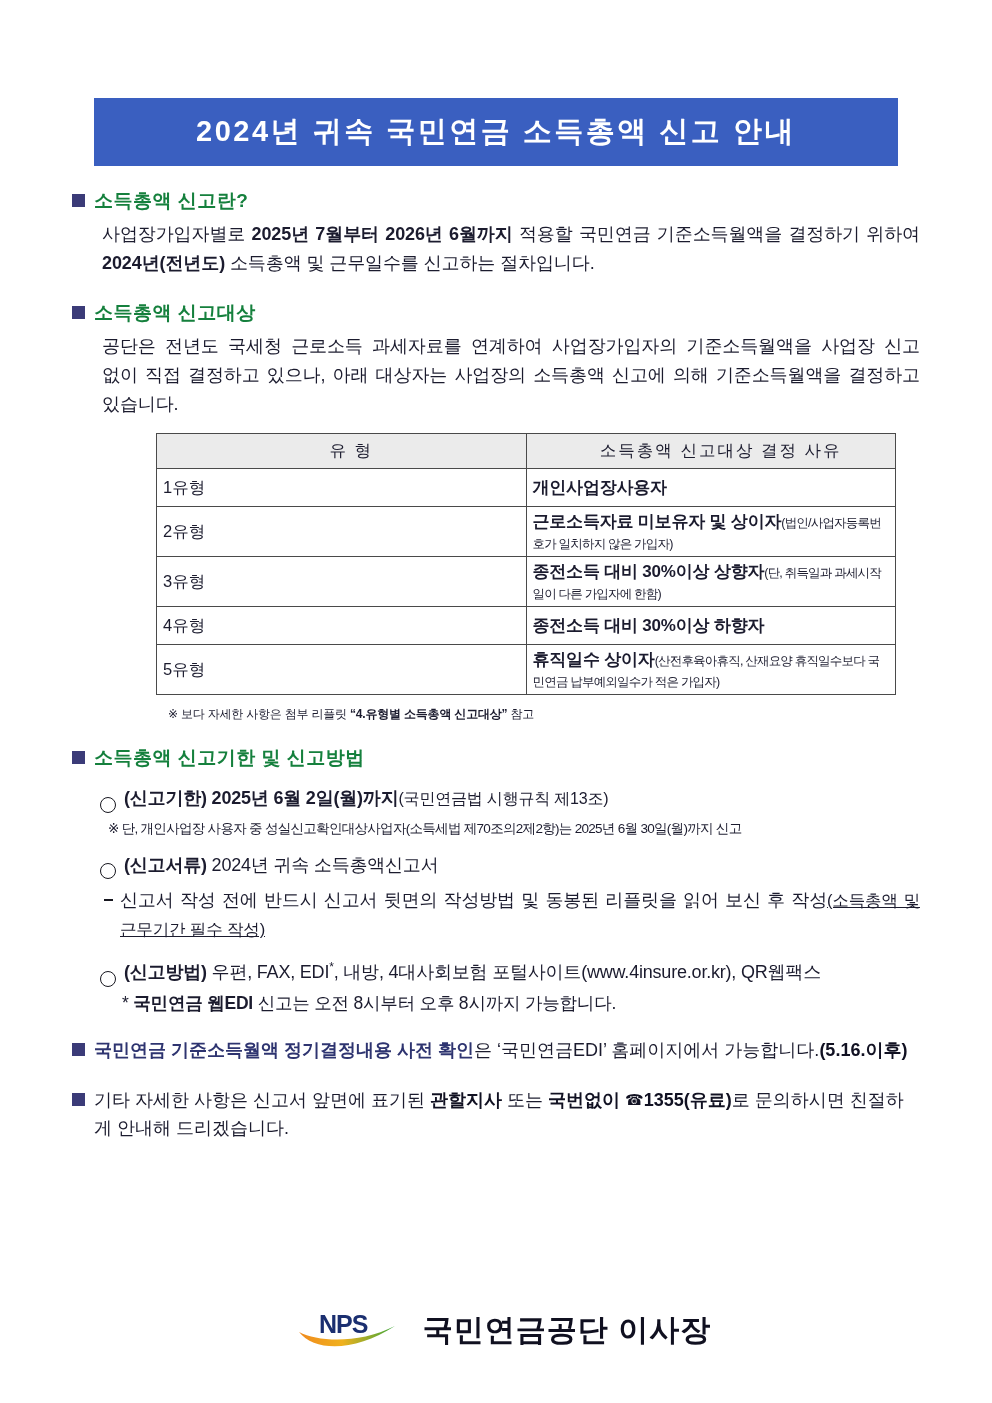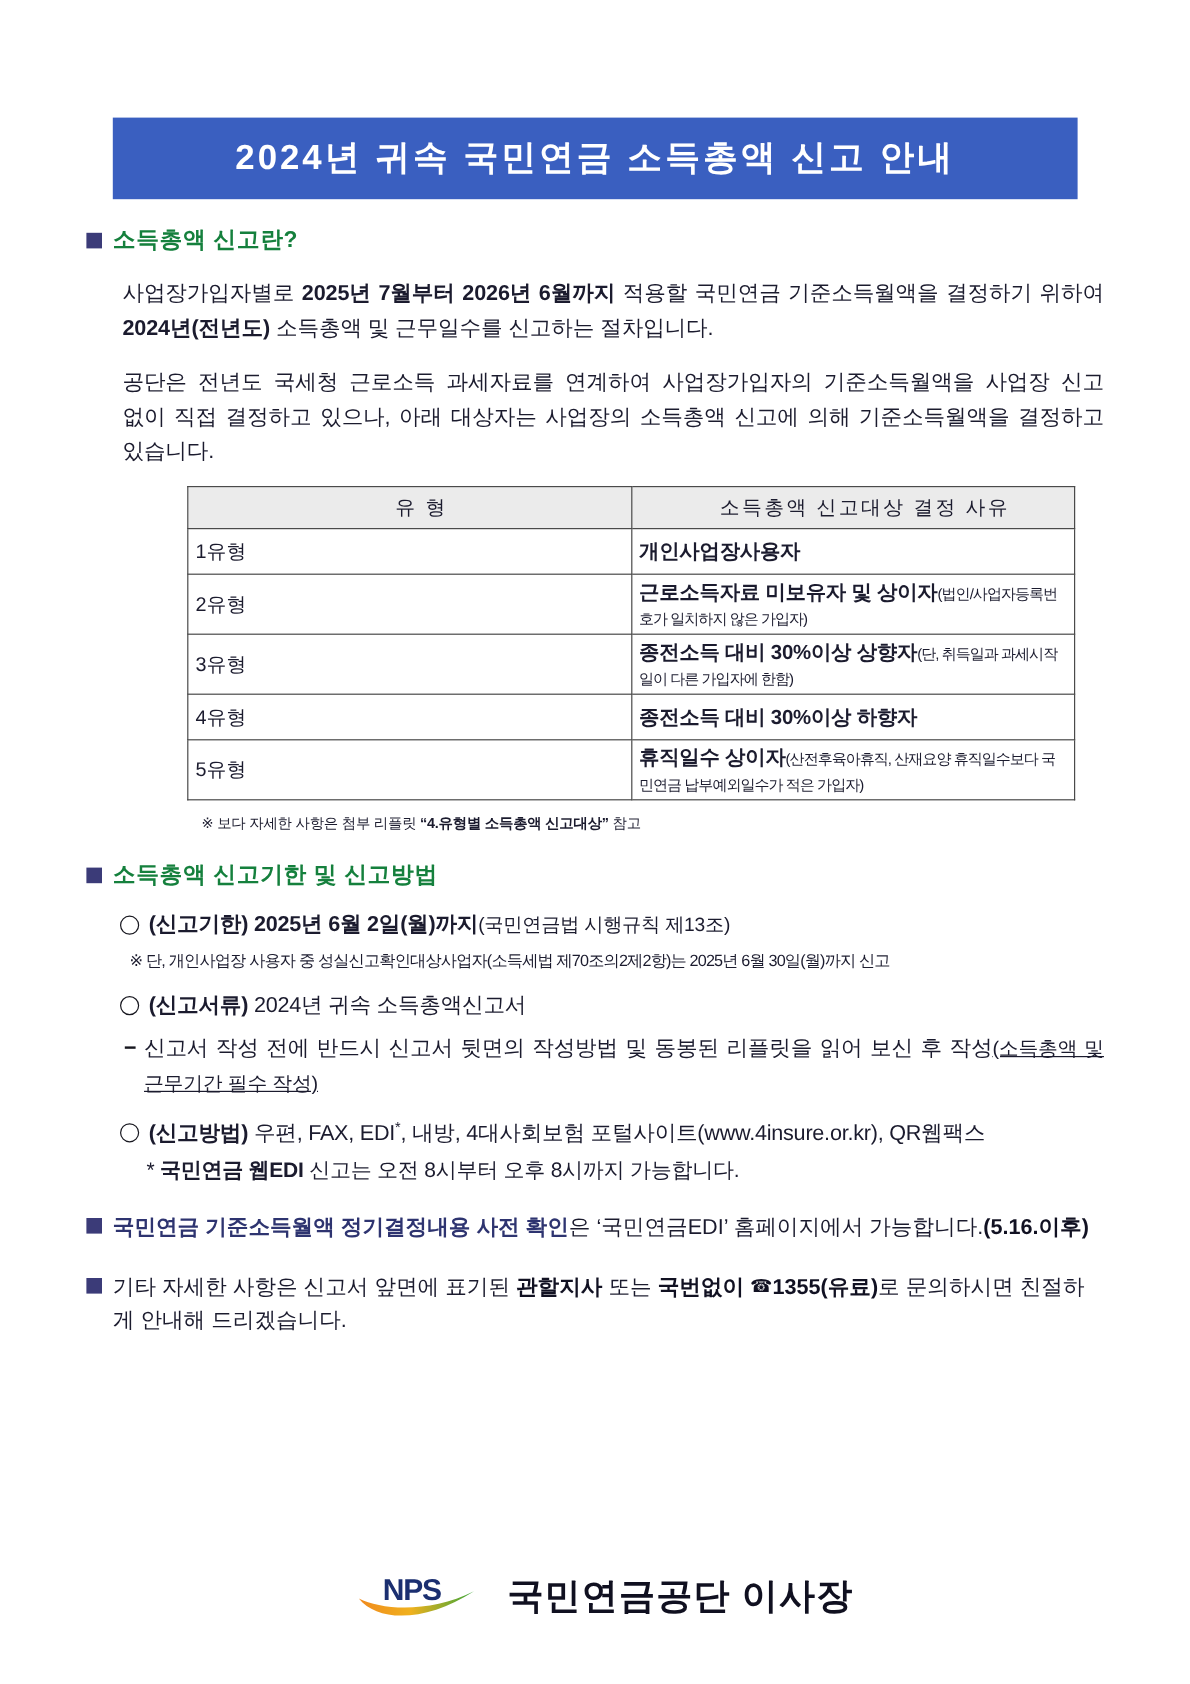--- a/index.html
+++ b/index.html
@@ -72,21 +72,21 @@
     color: #2e3470;
     font-weight: bold;
   }
   .sec-title-mixed .bk {
     font-weight: bold;
     color: #111122;
   }
 
   
   .para {
-    margin: 16px 0 0 30px;
+    margin: 6px 0 0 30px;
     font-size: 18px;
     line-height: 1.62;
     letter-spacing: -0.1px;
     text-align: justify;
     word-break: keep-all;
   }
 
   
   .tbl-wrap {
     margin: 14px 0 0 84px;
@@ -131,21 +131,21 @@
   .tbl-note {
     margin: 11px 0 0 96px;
     font-size: 12px;
     letter-spacing: -0.2px;
   }
   .tbl-note .q { font-weight: bold; }
 
   
   .circ-row {
     display: flex;
-    align-items: flex-start;
+    align-items: flex-end;
     gap: 8px;
     margin: 14px 0 0 28px;
   }
   .circ {
     flex: 0 0 auto;
     width: 14px;
     height: 14px;
     border: 1.8px solid #17171f;
     border-radius: 50%;
     margin-top: 6px;
@@ -235,20 +235,24 @@
   </div>
 
   <div class="sec-head">
     <div class="sq"></div>
     <div class="sec-title">소득총액 신고란?</div>
   </div>
   <div class="para">
     <span>사업장가입자별로 </span><b>2025년 7월부터 2026년 6월까지</b><span> 적용할 국민연금 기준소득월액을 결정하기 위하여 </span><b>2024년(전년도)</b><span> 소득총액 및 근무일수를 신고하는 절차입니다.</span>
   </div>
 
+  <div class="sec-head">
+    <div class="sq"></div>
+    <div class="sec-title">소득총액 신고대상</div>
+  </div>
   <div class="para">공단은 전년도 국세청 근로소득 과세자료를 연계하여 사업장가입자의 기준소득월액을 사업장 신고 없이 직접 결정하고 있으나, 아래 대상자는 사업장의 소득총액 신고에 의해 기준소득월액을 결정하고 있습니다.</div>
 
   <div class="tbl-wrap">
     <table class="types">
       <thead>
         <tr>
           <th class="t-type">유 형</th>
           <th>소득총액 신고대상 결정 사유</th>
         </tr>
       </thead>

